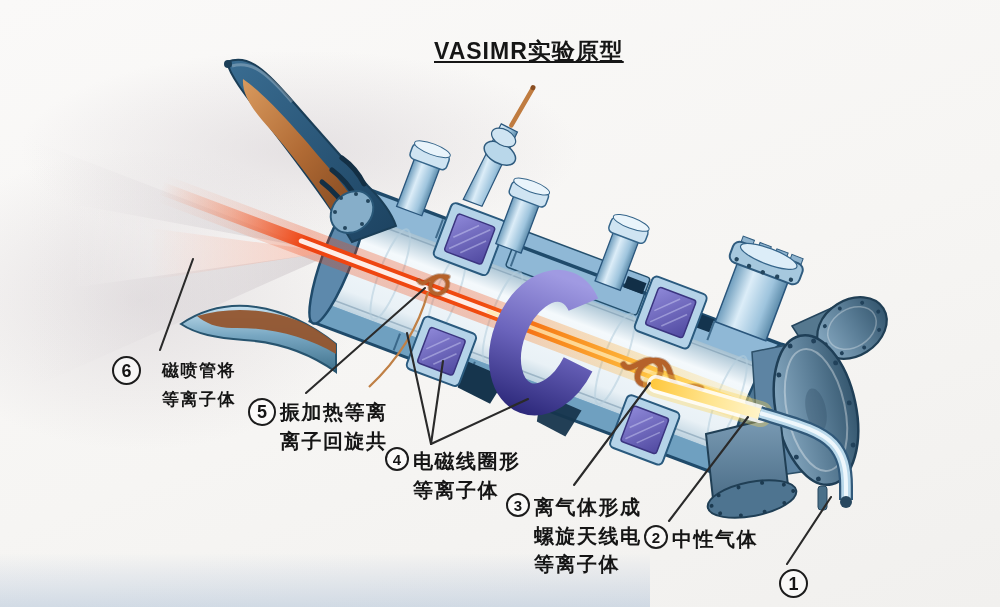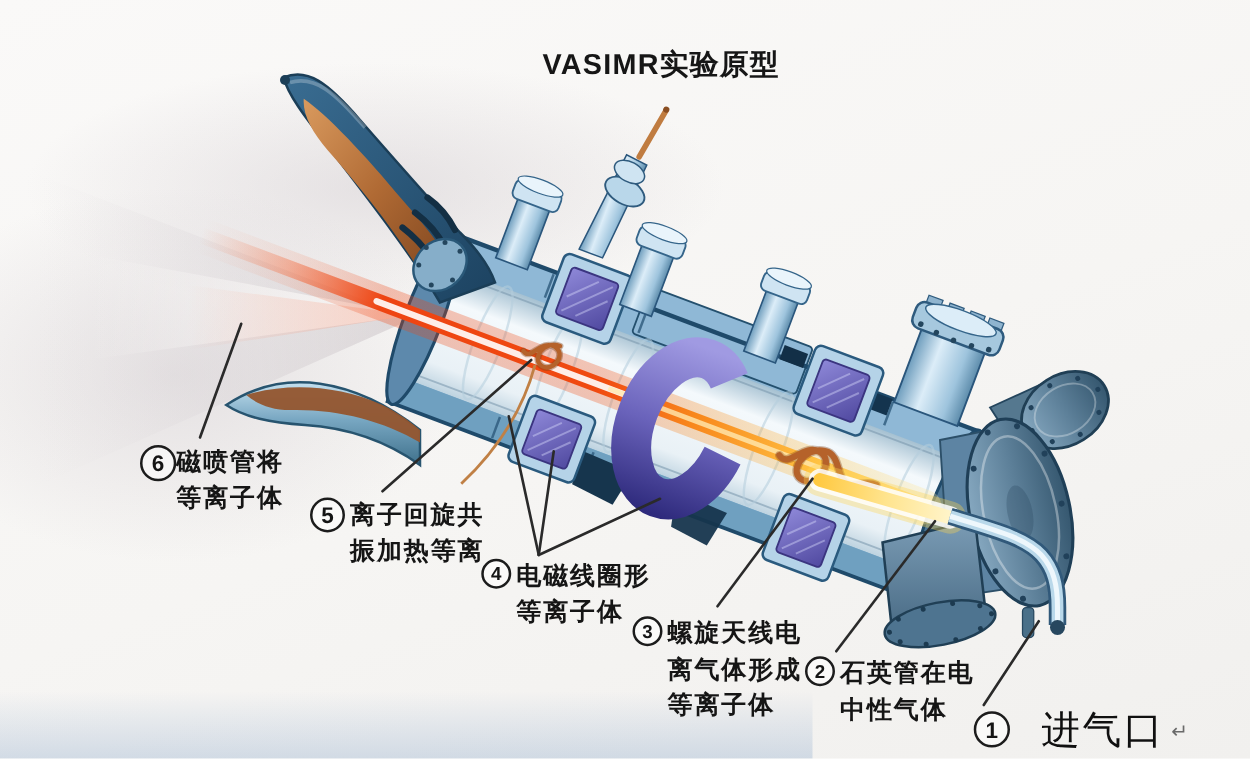--- a/index.html
+++ b/index.html
@@ -1,29 +1,29 @@
 <!DOCTYPE html>
 <html><head>
 <meta charset="utf-8">
 <style>
   html,body{margin:0;padding:0;}
   .stage{position:relative;width:1000px;height:607px;overflow:hidden;
          background:linear-gradient(160deg,#faf9f8 0%,#f6f5f3 55%,#f1f0ee 100%);
          font-family:"Liberation Sans","DejaVu Sans",sans-serif;}
   .stage svg{position:absolute;left:0;top:0;}
   .title{position:absolute;left:434px;top:36px;font-size:23px;font-weight:700;
-         color:#161616;letter-spacing:1px;}
+         color:#161616;letter-spacing:1px;text-decoration:underline;}
   .callout{position:absolute;display:flex;align-items:flex-start;color:#151515;}
   .callout .num{box-sizing:border-box;border:2.3px solid #1c1c1c;border-radius:50%;
          display:flex;align-items:center;justify-content:center;font-weight:700;
          background:rgba(255,255,255,.55);line-height:1;flex:none;}
   .callout .lines{font-weight:700;letter-spacing:1.5px;white-space:nowrap;}
   .callout .lines span{display:block;}
   .c6 .num{width:29px;height:29px;font-size:18px;}
-  .c6 .lines{margin-left:0;font-size:20px;line-height:29px;}
+  .c6 .lines{margin-left:21px;font-size:17px;line-height:29px;}
   .c5 .num{width:28px;height:28px;font-size:18px;}
   .c5 .lines{margin-left:4px;font-size:20px;line-height:28.5px;}
   .c4 .num,.c3 .num,.c2 .num{width:24px;height:24px;font-size:15px;}
   .c4 .lines,.c3 .lines,.c2 .lines{margin-left:4px;font-size:20px;line-height:28.5px;}
   .c1 .num{width:29px;height:29px;font-size:18px;}
   .inlet{position:absolute;left:833px;top:563px;color:#101010;
          font-family:"Liberation Serif","DejaVu Serif",serif;font-size:31px;font-weight:500;
          letter-spacing:2px;white-space:nowrap;}
   .inlet .mark{font-size:16px;color:#6a6a6a;margin-left:5px;vertical-align:4px;
          font-family:"DejaVu Sans",sans-serif;}
@@ -358,51 +358,47 @@
   <span class="num">6</span>
   <span class="lines">
     <span>磁喷管将</span>
     <span>等离子体</span>
   </span>
 </div>
 
 <div class="callout c5" style="left:248px;top:398px;">
   <span class="num">5</span>
   <span class="lines">
+    <span>振加热等离</span>
     <span>离子回旋共</span>
-    <span>振加热等离</span>
   </span>
 </div>
 
 <div class="callout c4" style="left:385px;top:447px;">
   <span class="num">4</span>
   <span class="lines">
     <span>电磁线圈形</span>
     <span>等离子体</span>
   </span>
 </div>
 
 <div class="callout c3" style="left:506px;top:493px;">
   <span class="num">3</span>
   <span class="lines">
+    <span>离气体形成</span>
     <span>螺旋天线电</span>
-    <span>离气体形成</span>
     <span>等离子体</span>
   </span>
 </div>
 
 <div class="callout c2" style="left:644px;top:525px;">
   <span class="num">2</span>
   <span class="lines">
-    <span>石英管在电</span>
     <span>中性气体</span>
   </span>
 </div>
 
 <div class="callout c1" style="left:779px;top:569px;">
   <span class="num">1</span>
 </div>
 
-<div class="inlet">
-  <span>进气口</span><span class="mark">↵</span>
-</div>
 
 </div>
 
 </body></html>

